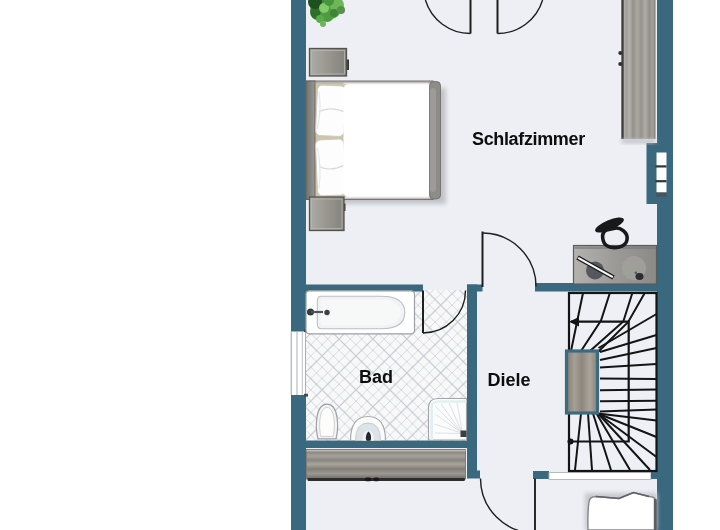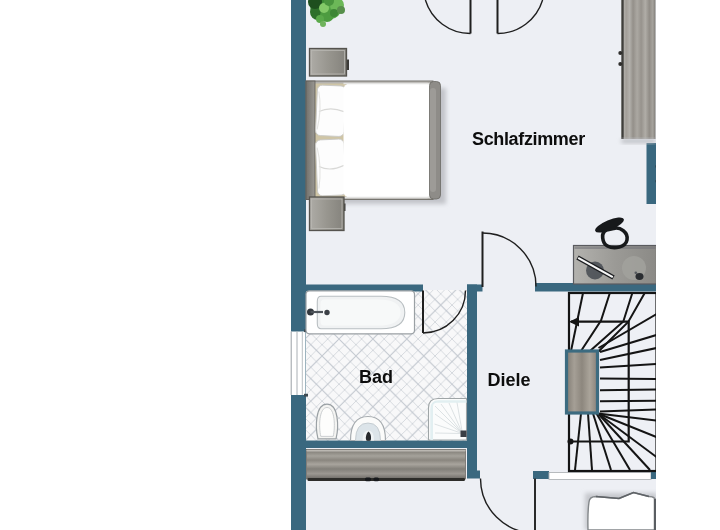--- a/index.html
+++ b/index.html
@@ -1,16 +1,16 @@
 <!DOCTYPE html>
 <html><head>
 <meta charset="utf-8">
 <style>
   html,body{margin:0;padding:0;background:#ffffff;}
-  #plan{position:relative;width:656px;height:530px;overflow:hidden;
+  #plan{position:relative;width:720px;height:530px;overflow:hidden;
         font-family:"Liberation Sans",sans-serif;}
 </style>
 </head>
 <body>
 <div id="plan">
 <svg width="720" height="530" viewBox="0 0 720 530" xmlns="http://www.w3.org/2000/svg">
 <defs>
   <pattern id="tiles" width="11.3" height="11.3" patternUnits="userSpaceOnUse">
     <rect width="11.3" height="11.3" fill="#f8f8f9"></rect>
     <path d="M0 0 L11.3 11.3 M11.3 0 L0 11.3" stroke="#d2d6db" stroke-width="0.9" fill="none"></path>

